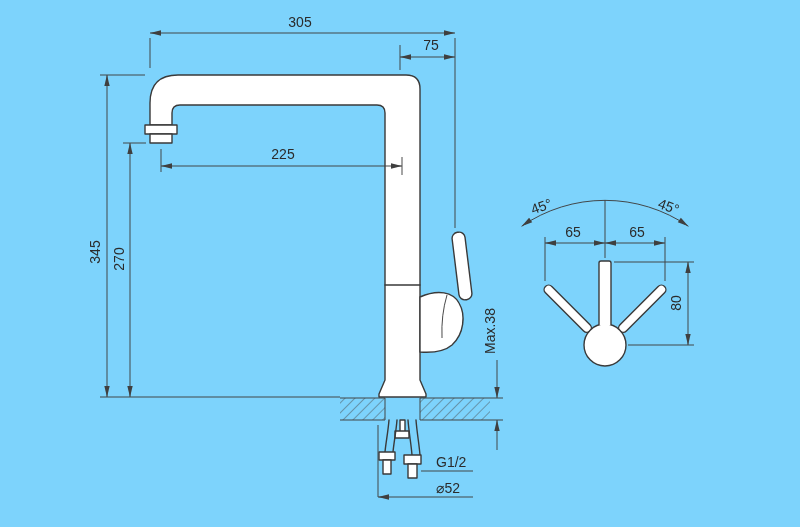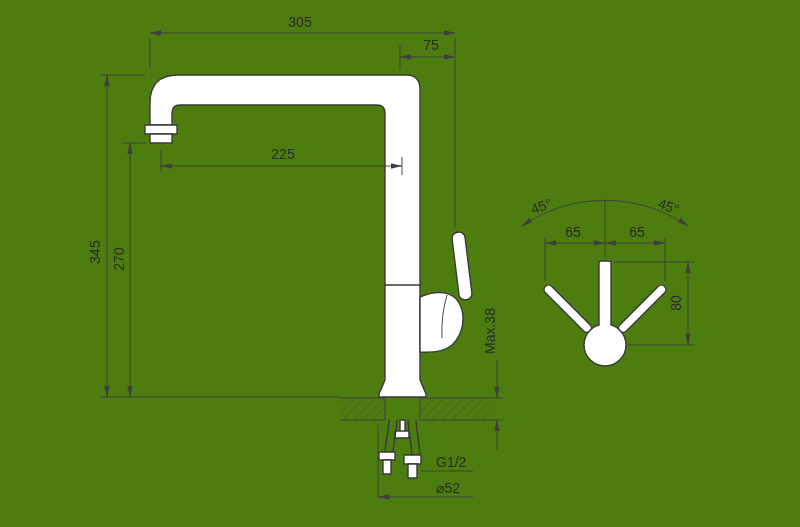--- a/index.html
+++ b/index.html
@@ -1,16 +1,16 @@
 <!DOCTYPE html>
 <html><head>
 <meta charset="utf-8">
 <style>
   html,body{margin:0;padding:0;background:#fff;}
-  .canvas{width:800px;height:527px;background:#4d7c0f;position:relative;overflow:hidden;}
+  .canvas{width:800px;height:527px;background:#7dd3fc;position:relative;overflow:hidden;}
   svg text{font-family:"Liberation Sans",sans-serif;font-size:14px;fill:#2b2b2b;}
   .obj{fill:#fff;stroke:#3a3a3a;stroke-width:1.4;stroke-linejoin:round;}
   .ln{fill:none;stroke:#3a3a3a;stroke-width:1.4;stroke-linecap:round;}
   .thin{fill:none;stroke:#3f3f3f;stroke-width:0.95;}
 </style>
 </head>
 <body>
 
 <div class="canvas">
 <svg width="800" height="527" viewBox="0 0 800 527">

